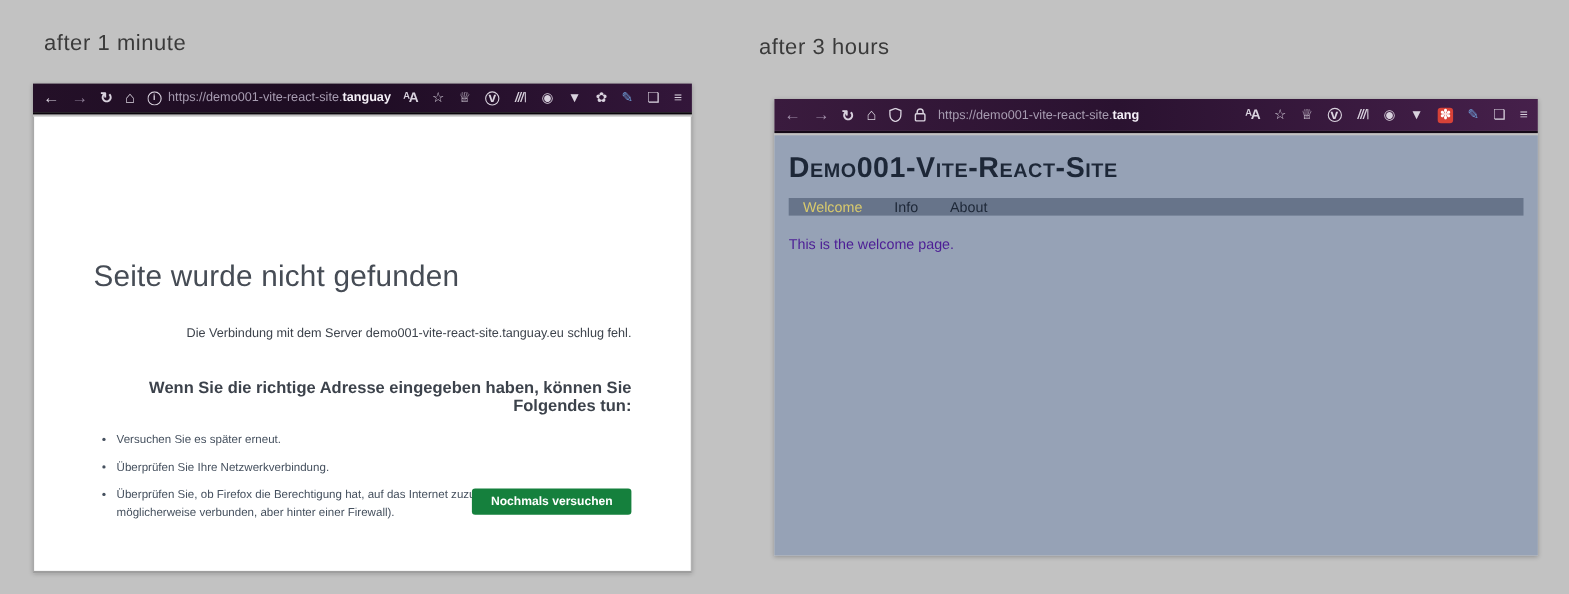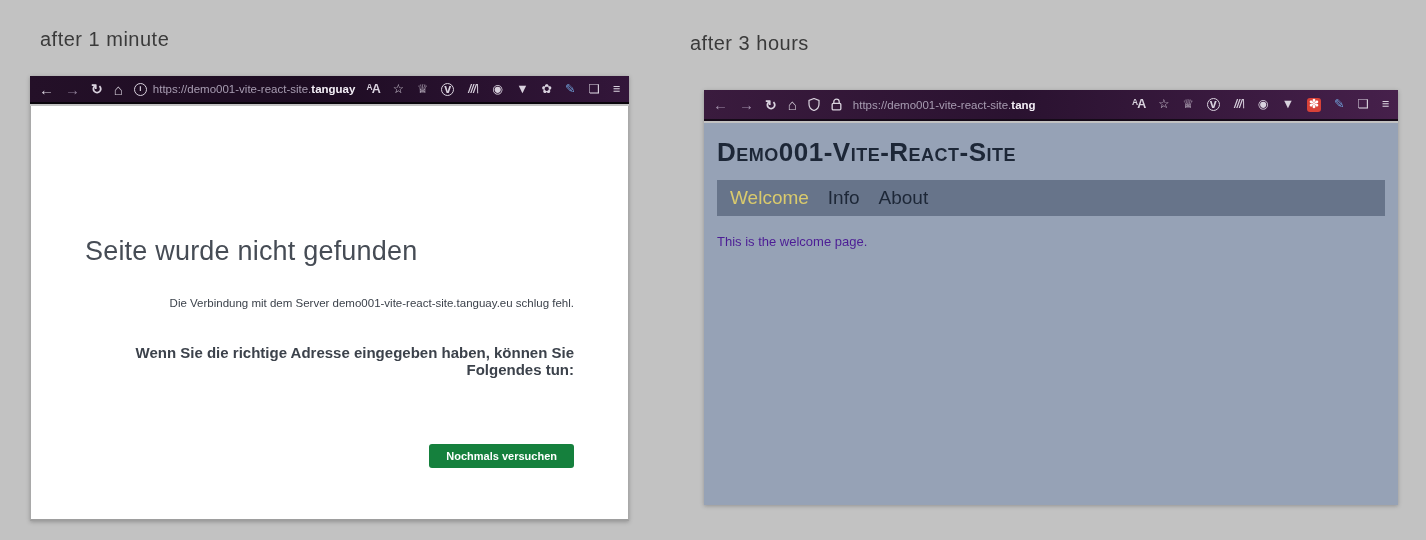--- a/index.html
+++ b/index.html
@@ -92,24 +92,24 @@
   .site-content {
     position:absolute; top:33px; bottom:0; left:0; right:0;
     background:#96a2b6; color:#1d2737;
   }
   .site-title {
     margin:14px 13px 0 13px;
     font-size:26px; font-weight:600; font-variant:small-caps;
     letter-spacing:0.5px; color:#1d2737;
   }
   .site-nav {
-    margin:12px 13px 0 13px; height:36px;
+    margin:12px 13px 0 13px; height:16px;
     background:#67748a;
-    display:flex; align-items:center; gap:19px;
-    padding-left:13px; font-size:19px; font-weight:500;
+    display:flex; align-items:center; gap:29px;
+    padding-left:13px; font-size:13px; font-weight:500;
   }
   .site-nav .nav-item { color:#1d2737; cursor:pointer; }
   .site-nav .nav-item.active { color:#d9ca6d; }
   .site-body { margin:18px 13px 0 13px; font-size:13px; color:#4c1d95; }
 </style>
 </head>
 <body>
 
 <div class="annotation" id="label-left">after 1 minute</div>
 <div class="annotation" id="label-right">after 3 hours</div>
@@ -138,20 +138,25 @@
       <span class="tb-icon">❏</span>
       <span class="tb-icon menu-icon">≡</span>
     </div>
   </div>
 
   <div class="error-content">
     <div class="error-inner">
       <h1 class="error-title">Seite wurde nicht gefunden</h1>
       <p class="error-msg">Die Verbindung mit dem Server demo001-vite-react-site.tanguay.eu schlug fehl.</p>
       <p class="error-sub">Wenn Sie die richtige Adresse eingegeben haben, können Sie Folgendes tun:</p>
+      <ul class="error-list">
+        <li>Versuchen Sie es später erneut.</li>
+        <li>Überprüfen Sie Ihre Netzwerkverbindung.</li>
+        <li>Überprüfen Sie, ob Firefox die Berechtigung hat, auf das Internet zuzugreifen (Sie sind möglicherweise verbunden, aber hinter einer Firewall).</li>
+      </ul>
     </div>
     <button class="retry-btn">Nochmals versuchen</button>
   </div>
 </div>
 
 <div class="browser-window" id="window-right">
 
   <div class="toolbar">
     <span class="tb-icon nav-arrow dim">←</span>
     <span class="tb-icon nav-arrow dim">→</span>

